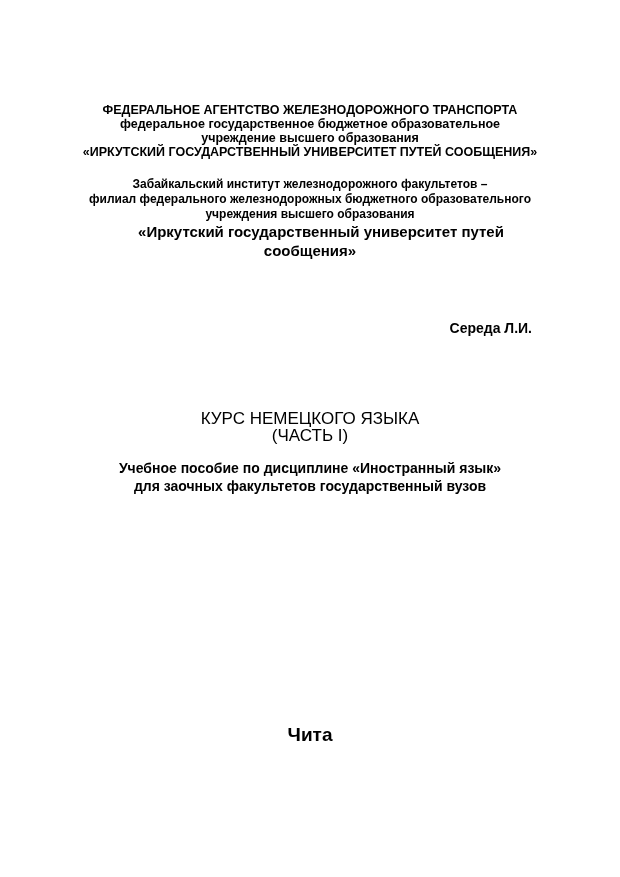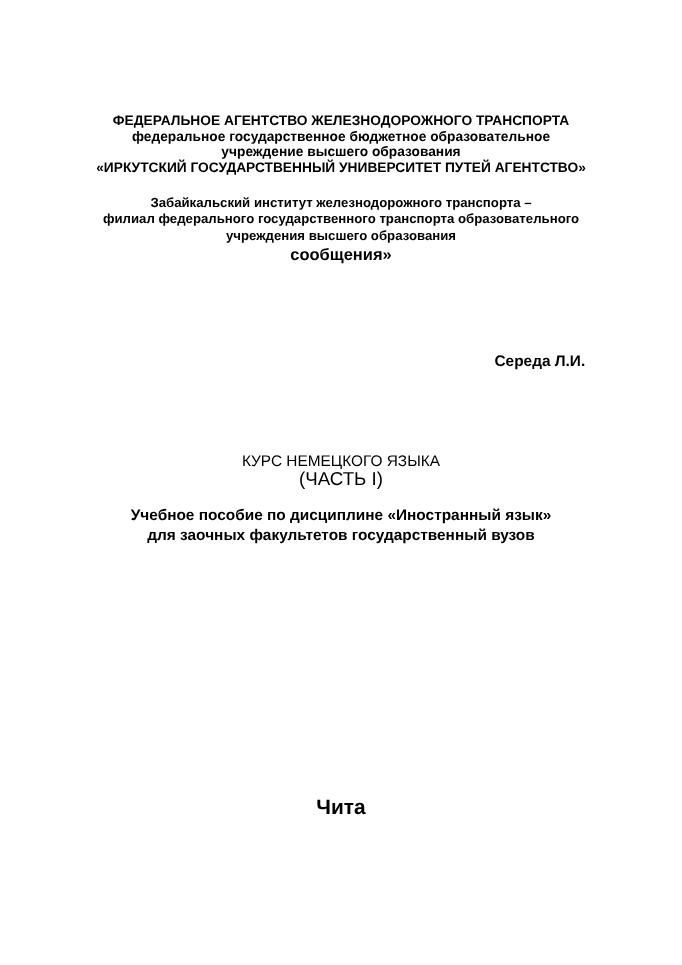--- a/index.html
+++ b/index.html
@@ -39,43 +39,44 @@
       position: absolute;
       top: 320px;
       right: 88px;
       font-size: 14px;
       font-weight: bold;
       white-space: nowrap;
       margin-left: 32px;
     }
 
     #title-block { top: 410px; }
-    #title-block .title { font-size: 14px; line-height: 18px; font-weight: normal; }
+    #title-block .title { font-size: 17px; line-height: 18px; font-weight: normal; }
     #title-block .subtitle { font-size: 17px; line-height: 16px; font-weight: normal; }
 
     #desc-block { top: 459px; }
     #desc-block .line { font-size: 14px; line-height: 18px; font-weight: bold; }
 
     #footer-block { top: 726px; }
     #footer-block .line { font-size: 19px; line-height: 17px; font-weight: bold; }
   </style>
 </head>
 <body>
 
 <div class="block" id="header-block">
   <span class="line bold">ФЕДЕРАЛЬНОЕ АГЕНТСТВО ЖЕЛЕЗНОДОРОЖНОГО ТРАНСПОРТА</span>
   <span class="line bold">федеральное государственное бюджетное образовательное</span>
   <span class="line bold">учреждение высшего образования</span>
-  <span class="line bold">«ИРКУТСКИЙ ГОСУДАРСТВЕННЫЙ УНИВЕРСИТЕТ ПУТЕЙ АГЕНТСТВО»</span>
+  <span class="line bold">«ИРКУТСКИЙ ГОСУДАРСТВЕННЫЙ УНИВЕРСИТЕТ ПУТЕЙ СООБЩЕНИЯ»</span>
 </div>
 
 <div class="block" id="branch-block">
-  <span class="line small bold">Забайкальский институт железнодорожного транспорта –</span>
-  <span class="line small bold">филиал федерального государственного транспорта образовательного</span>
+  <span class="line small bold">Забайкальский институт железнодорожного факультетов –</span>
+  <span class="line small bold">филиал федерального железнодорожных бюджетного образовательного</span>
   <span class="line small bold">учреждения высшего образования</span>
+  <span class="line large bold indent">«Иркутский государственный университет путей</span>
   <span class="line large bold">сообщения»</span>
 </div>
 
 <div id="author">Середа Л.И.</div>
 
 <div class="block" id="title-block">
   <span class="line title">КУРС НЕМЕЦКОГО ЯЗЫКА</span>
   <span class="line subtitle">(ЧАСТЬ I)</span>
 </div>
 

